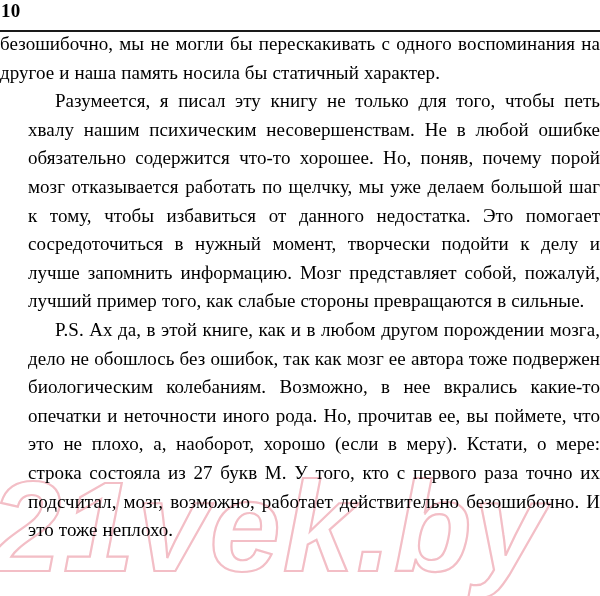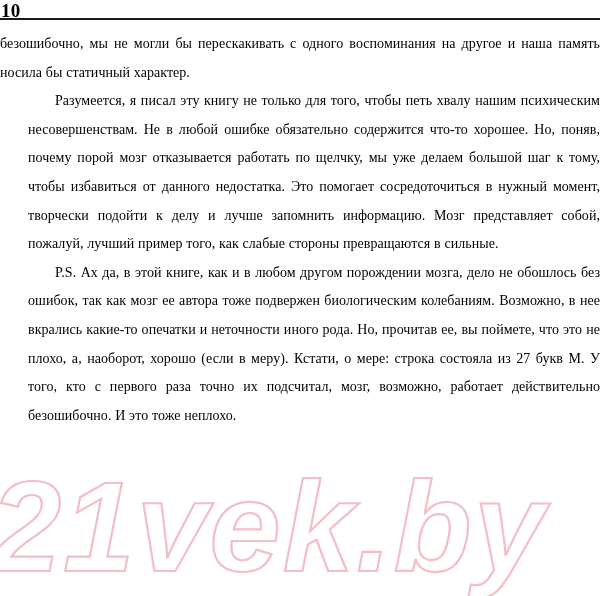--- a/index.html
+++ b/index.html
@@ -18,21 +18,21 @@
     overflow: hidden;
     background: #ffffff;
   }
 
   
   .running-head {
     position: absolute;
     top: 0px;
     left: 0px;
     width: 600px;
-    height: 20px;
+    height: 32px;
     box-sizing: border-box;
     border-bottom: 2.5px solid #1a1a1a;
     display: flex;
     align-items: flex-start;
     justify-content: space-between;
   }
   .folio {
     font-size: 19px;
     font-weight: bold;
     line-height: 22px;
@@ -77,21 +77,21 @@
   
   .textblock {
     position: absolute;
     left: 0px;
     top: 30px;
     width: 600px;
     z-index: 2;
   }
   .para {
     margin: 0;
-    font-size: 14px;
+    font-size: 19px;
     line-height: 28.6px;
     text-align: justify;
     text-justify: inter-word;
     letter-spacing: 0.05px;
     word-spacing: 0.2px;
     hyphens: manual;
   }
   .para.indent {
     text-indent: 27px;
     padding-left: 28px;

